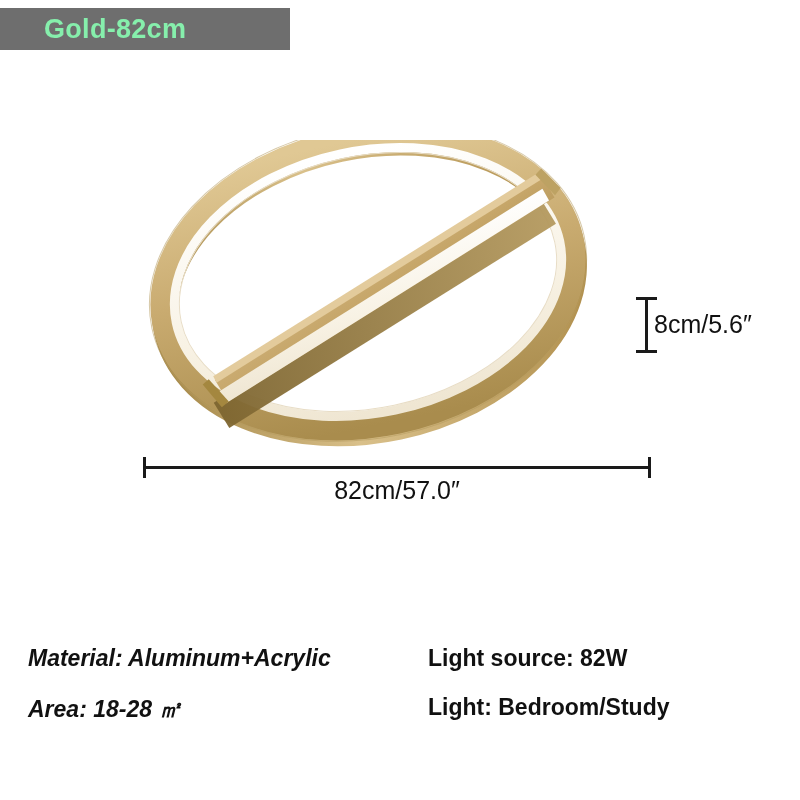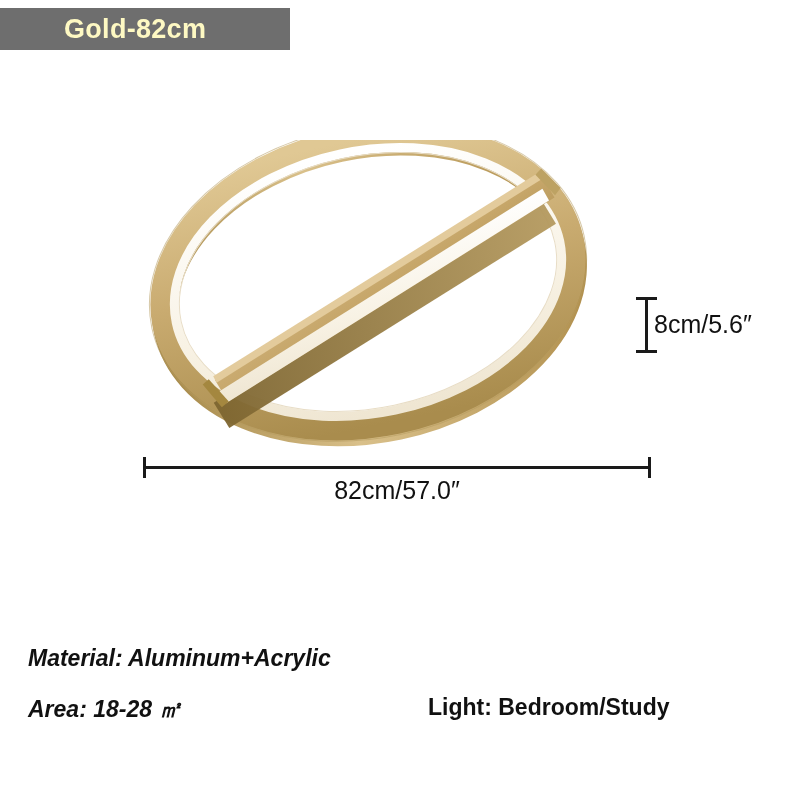--- a/index.html
+++ b/index.html
@@ -20,24 +20,24 @@
     position: absolute;
     left: 0;
     top: 8px;
     height: 42px;
     min-width: 290px;
     background: #6e6e6e;
     display: flex;
     align-items: center;
   }
   .title-badge .label {
-    color: #fef9c3;
+    color: #86efac;
     font-size: 27px;
     font-weight: bold;
-    padding-left: 64px;
+    padding-left: 44px;
     letter-spacing: 0.3px;
     white-space: nowrap;
   }
 
   
   .product-area {
     position: absolute;
     left: 140px;
     top: 140px;
     width: 480px;
@@ -201,20 +201,23 @@
 <div class="dim-width-label">82cm/57.0″</div>
 
 <div class="dim-height-line"></div>
 <div class="dim-height-label">8cm/5.6″</div>
 
 <div class="specs">
   <div class="spec-row">
     <div class="spec-col-left">
       <span class="spec-text">Material: Aluminum+Acrylic</span>
     </div>
+    <div class="spec-col-right">
+      <span class="spec-text">Light source: 82W</span>
+    </div>
   </div>
   <div class="spec-row">
     <div class="spec-col-left">
       <span class="spec-text">Area: 18-28 ㎡</span>
     </div>
     <div class="spec-col-right">
       <span class="spec-text">Light: Bedroom/Study</span>
     </div>
   </div>
 </div>

